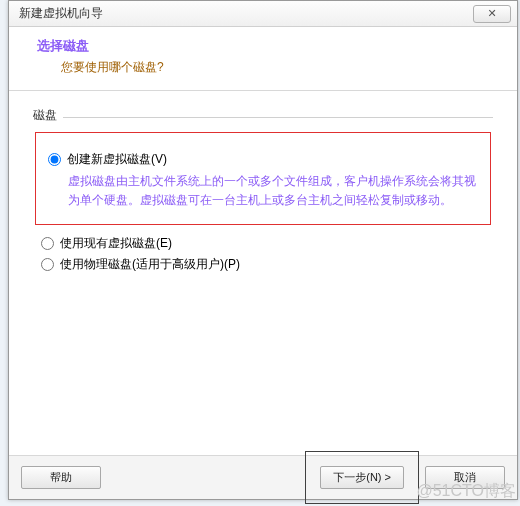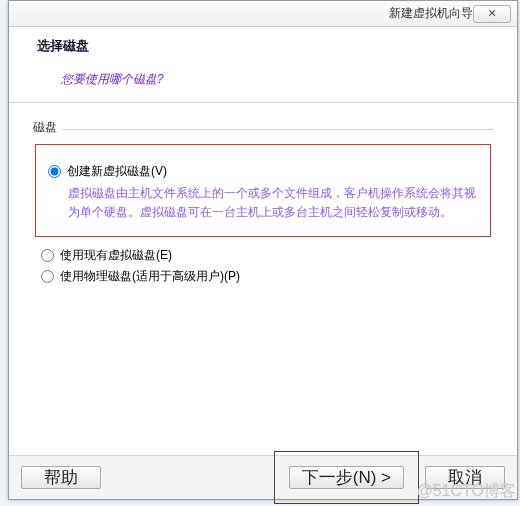--- a/index.html
+++ b/index.html
@@ -22,21 +22,21 @@
     background: #fff;
     border: 1px solid #999;
     box-shadow: 0 0 4px rgba(0,0,0,0.25);
   }
   .titlebar {
     height: 26px;
     background: linear-gradient(#fdfdfd, #f0f0f0);
     border-bottom: 1px solid #d0d0d0;
     display: flex;
     align-items: center;
-    justify-content: flex-end;
+    justify-content: space-between;
     padding: 0 6px 0 10px;
     color: #333;
   }
   .close-btn {
     width: 38px;
     height: 18px;
     border: 1px solid #b0b0b0;
     border-radius: 3px;
     background: linear-gradient(#fefefe, #e8e8e8);
     font-size: 11px;
@@ -47,26 +47,25 @@
     line-height: 1;
   }
   .header {
     padding: 10px 20px 14px 28px;
     border-bottom: 1px solid #d8d8d8;
     background: #fff;
   }
   .header-title {
     font-weight: bold;
     font-size: 13px;
-    color: #0f172a;
+    color: #8b5cf6;
   }
   .header-sub {
-    margin: 16px 0 0 24px;
-    color: #6d28d9;
-    font-style: italic;
+    margin: 4px 0 0 24px;
+    color: #a16207;
   }
   .content {
     padding: 16px 24px 10px 24px;
     height: 374px;
     overflow: hidden;
   }
   .groupbox {
     position: relative;
   }
   .groupbox-label {
@@ -112,21 +111,21 @@
     background: #f4f4f4;
     display: flex;
     align-items: center;
     padding: 0 12px;
   }
   .btn {
     height: 23px;
     min-width: 80px;
     border: 1px solid #a8a8a8;
     background: linear-gradient(#fdfdfd, #e6e6e6);
-    font-size: 17px;
+    font-size: 11px;
     font-family: inherit;
     color: #222;
     border-radius: 2px;
     padding: 0 12px;
     display: inline-flex;
     align-items: center;
     justify-content: center;
     cursor: default;
   }
   .btn-next-wrap {

